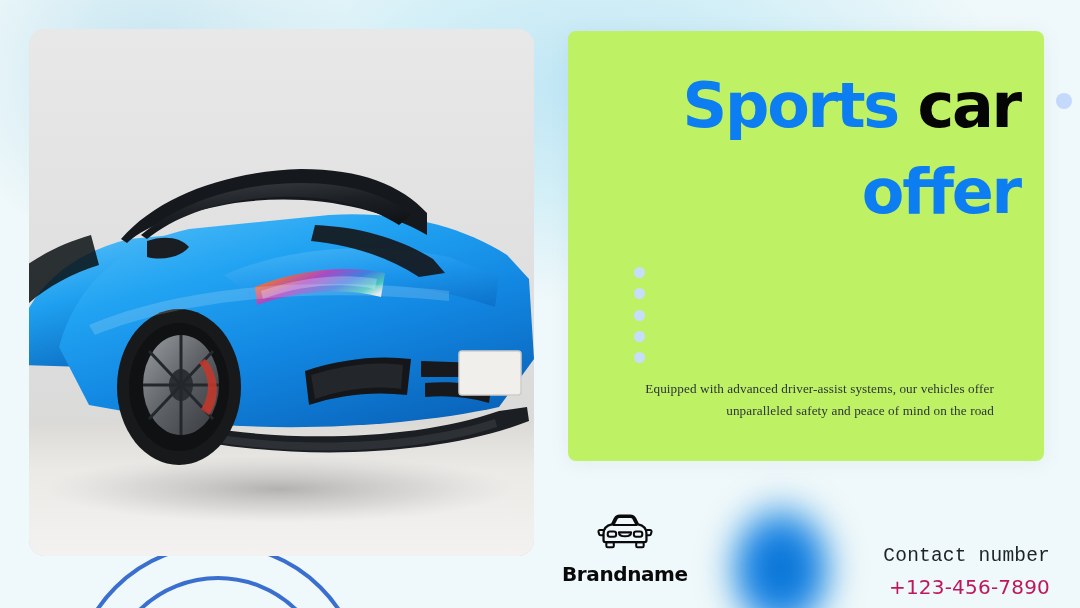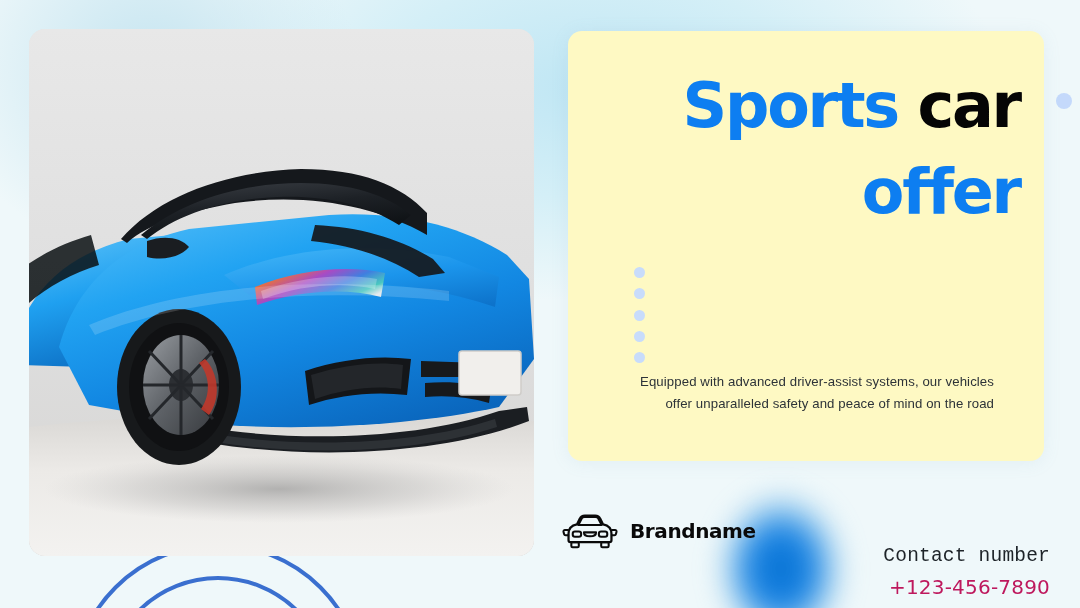--- a/index.html
+++ b/index.html
@@ -46,21 +46,21 @@
   .photo{
     position:absolute;left:29px;top:29px;width:505px;height:527px;
     border-radius:16px;overflow:hidden;
     background:#e3e3e3;
   }
   .photo svg{display:block;width:100%;height:100%;}
 
   
   .card{
     position:absolute;left:568px;top:31px;width:476px;height:430px;
-    background:#fef9c3;border-radius:14px;
+    background:#bef264;border-radius:8px;
     box-shadow:0 2px 18px rgba(120,160,190,.10);
   }
 
   .headline{
     position:absolute;left:24px;top:32px;width:428px;
     text-align:right;
     font-family:"DejaVu Sans","Liberation Sans",sans-serif;
     font-weight:700;
     font-size:62px;
     line-height:86px;
@@ -75,33 +75,33 @@
   .dot-col{
     position:absolute;left:634px;top:267px;width:12px;height:96px;
     display:flex;flex-direction:column;justify-content:space-between;
   }
   .dot-col span{
     display:block;width:11px;height:11px;border-radius:50%;
     background:#c8dcfb;
   }
 
   .body-copy{
-    position:absolute;left:52px;top:340px;width:374px;
+    position:absolute;left:52px;top:347px;width:374px;
     text-align:right;
-    font-family:Liberation Sans, sans-serif;
+    font-family:Liberation Serif, serif;
     font-size:13.2px;
     line-height:22px;
     color:#2d3338;
     letter-spacing:.1px;
   }
 
   
   .brand{
     position:absolute;left:562px;top:512px;
-    display:flex;align-items:center;gap:12px;
+    display:flex;align-items:center;gap:12px;flex-direction:column;
   }
   .brand-icon{width:56px;height:38px;display:block;}
   .brand-name{
     font-family:"DejaVu Sans","Liberation Sans",sans-serif;
     font-weight:700;font-size:20px;letter-spacing:-.4px;color:#0a0a0a;
   }
 
   .contact{
     position:absolute;right:30px;top:505px;text-align:right;
   }

